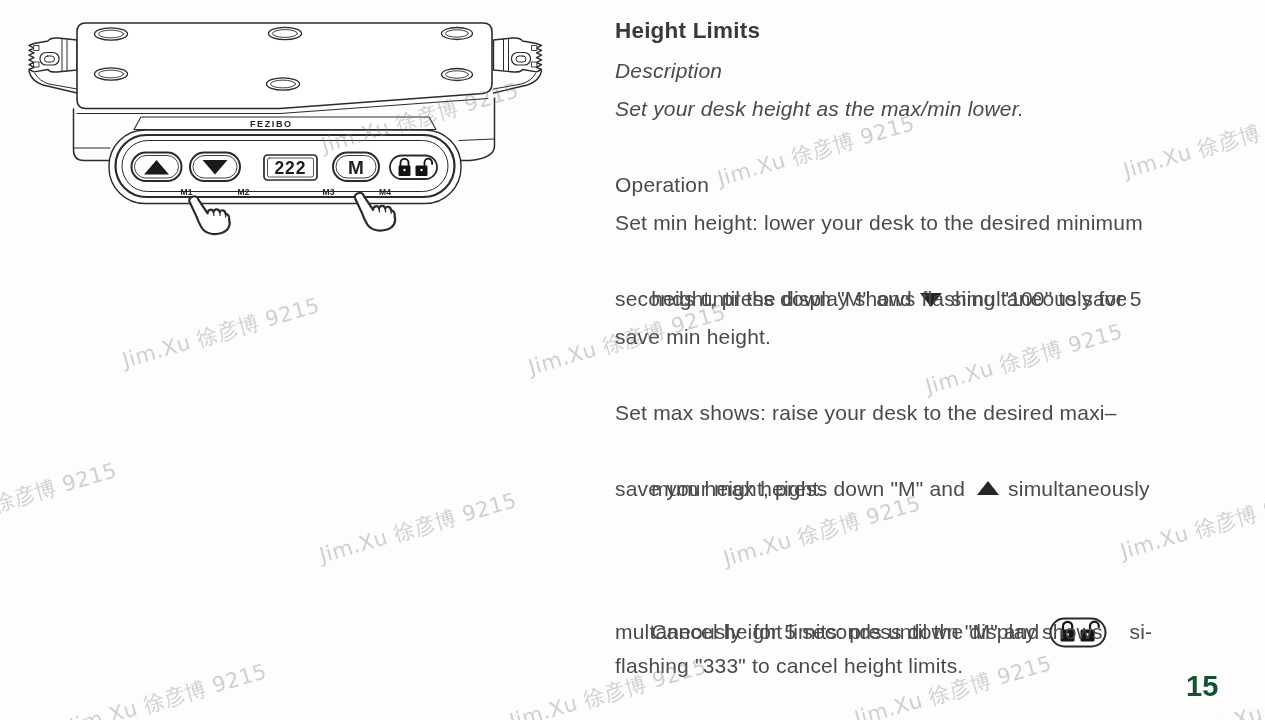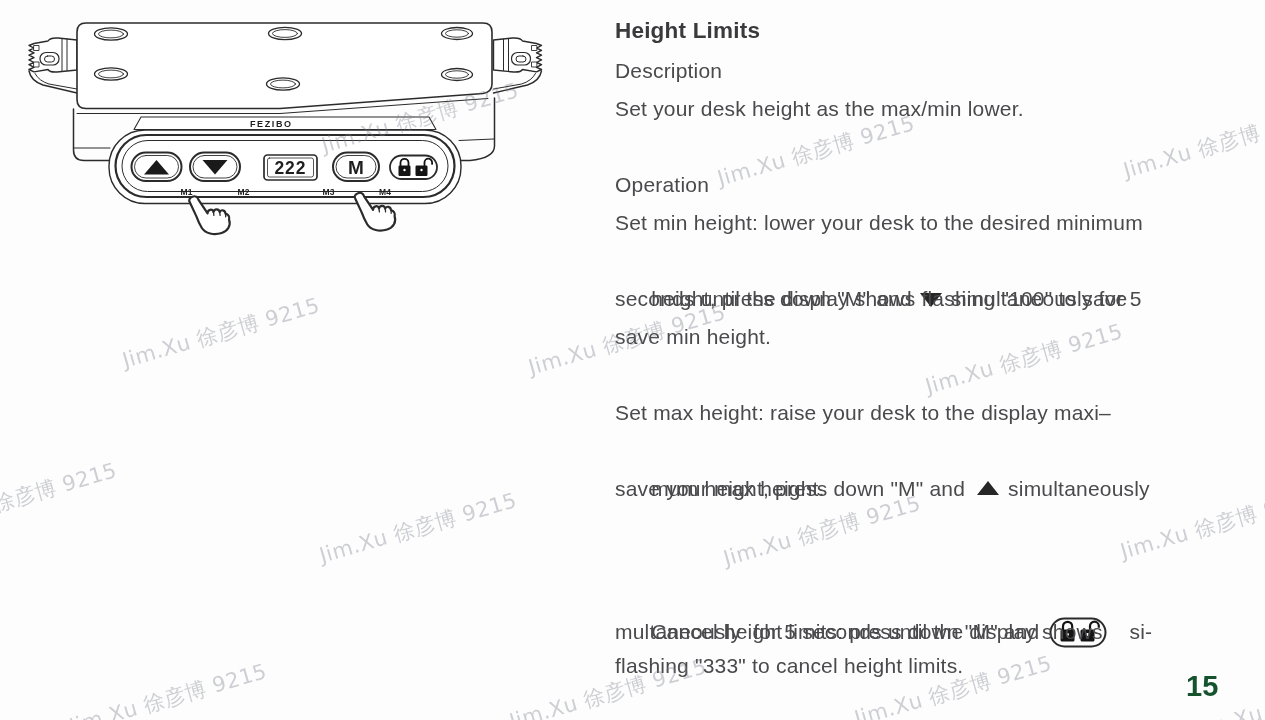--- a/index.html
+++ b/index.html
@@ -166,37 +166,37 @@
     <text class="digits" x="290.5" y="173.5" text-anchor="middle">222</text>
     <text class="mglyph" x="356" y="174" text-anchor="middle">M</text>
     <text class="lbl" x="186.5" y="194.5" text-anchor="middle">M1</text>
     <text class="lbl" x="243.5" y="194.5" text-anchor="middle">M2</text>
     <text class="lbl" x="328.5" y="194.5" text-anchor="middle">M3</text>
     <text class="lbl" x="385" y="194.5" text-anchor="middle">M4</text>
   </svg>
 
   <div class="rcol-abs title" style="top:12px;text-align:center;">Height Limits</div>
 
-  <div class="rcol-abs" style="top:52px;">
+  <div class="rcol-abs" style="top:52px;font-style:italic;">
     <div class="line">Description</div>
     <div class="line">Set your desk height as the max/min lower.</div>
   </div>
 
   <div class="rcol-abs" style="top:166px;">
     <div class="line">Operation</div>
     <div class="line">Set min height: lower your desk to the desired minimum</div>
     <div class="line">
       <span>height, press down "M" and</span><span class="tri tri-down"></span><span>simultaneously for 5</span>
     </div>
     <div class="line">seconds until the display shows flashing "100" to save</div>
     <div class="line">save min height.</div>
   </div>
 
   <div class="rcol-abs" style="top:394px;">
-    <div class="line">Set max height: raise your desk to the display maxi–</div>
+    <div class="line">Set max shows: raise your desk to the desired maxi–</div>
     <div class="line">
       <span>mum height, press down "M" and</span><span class="tri tri-up"></span><span>simultaneously</span>
     </div>
     <div class="line">save your max height.</div>
   </div>
 
   <div class="rcol-abs" style="top:581px;">
     <div class="line-sm">
       <span>Cancel height limits: press down "M" and</span><svg class="lock-inline" width="58" height="31" viewBox="0 0 58 31">
           <rect x="1.5" y="1.5" width="55" height="28" rx="14" fill="none" stroke="#2b2b2b" stroke-width="2"></rect>

